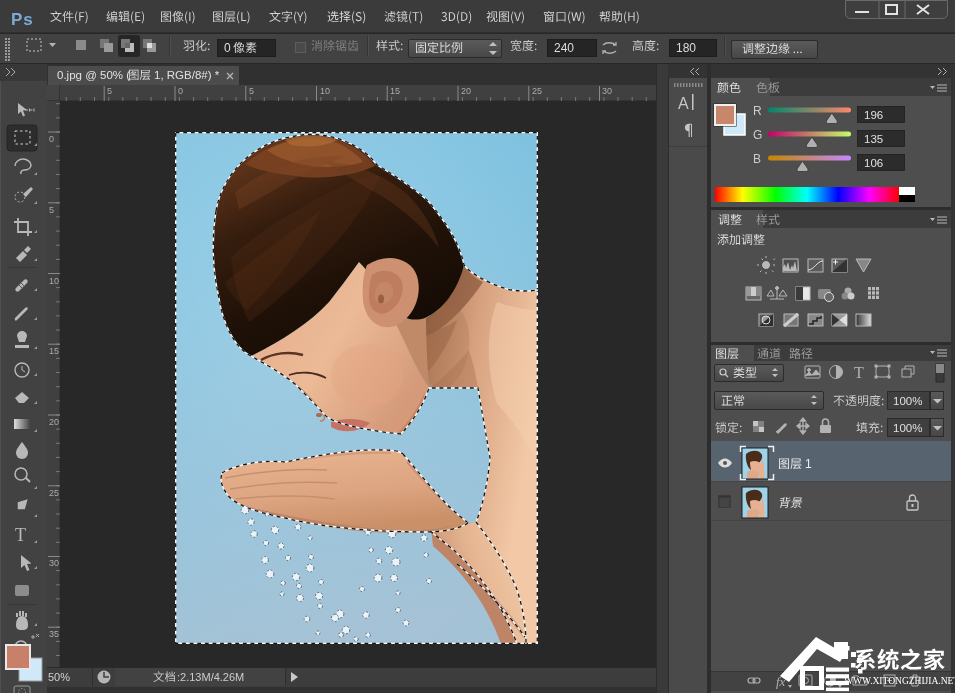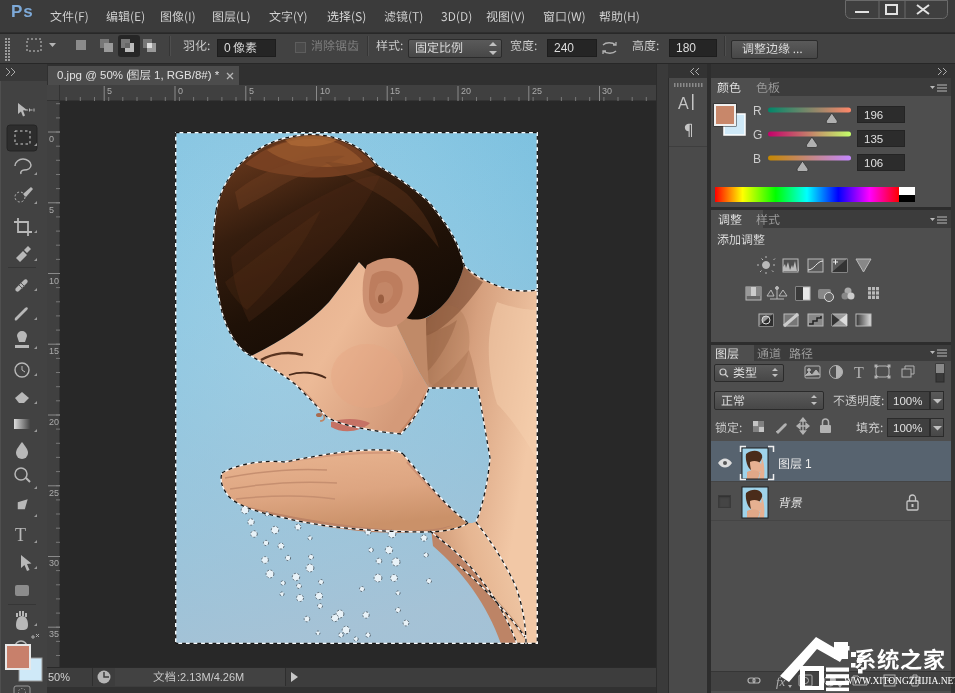--- a/index.html
+++ b/index.html
@@ -16,21 +16,21 @@
 <div style="position:absolute;left:61px;top:102px;width:595px;height:565px;background:#282828"></div>
 <div style="position:absolute;left:47px;top:667px;width:609px;height:20px;background:#3d3d3d;border-top:1px solid #2a2a2a"></div>
 <div style="position:absolute;left:47px;top:687px;width:908px;height:6px;background:#313131"></div>
 <div style="position:absolute;left:656px;top:64px;width:12px;height:629px;background:#3a3a3a;border-left:1px solid #2c2c2c"></div>
 <div style="position:absolute;left:668px;top:64px;width:39px;height:629px;background:#4a4a4a;border-left:1px solid #2c2c2c"></div>
 <div style="position:absolute;left:668px;top:64px;width:39px;height:14px;background:#333333"></div>
 <div style="position:absolute;left:707px;top:64px;width:4px;height:629px;background:#2d2d2d"></div>
 <div style="position:absolute;left:711px;top:64px;width:240px;height:629px;background:#4e4e4e"></div>
 <div style="position:absolute;left:711px;top:64px;width:240px;height:14px;background:#333333"></div>
 <div style="position:absolute;left:951px;top:64px;width:4px;height:629px;background:#333333"></div>
-<div style="position:absolute;left:11px;top:2px;font:bold 17px 'Liberation Sans',sans-serif;color:#7da9d8;letter-spacing:1px">Ps</div>
+<div style="position:absolute;left:11px;top:10px;font:bold 17px 'Liberation Sans',sans-serif;color:#7da9d8;letter-spacing:1px">Ps</div>
 <div style="position:absolute;left:217px;top:39px;width:59px;height:18px;background:#252525;border:1px solid #1d1d1d"></div>
 <div style="position:absolute;left:295px;top:42px;width:11px;height:11px;background:#4a4a4a;border:1px solid #5d5d5d"></div>
 <div style="position:absolute;left:408px;top:39px;width:94px;height:19px;background:linear-gradient(#5a5a5a,#474747);border:1px solid #2b2b2b;border-radius:2px"></div>
 <div style="position:absolute;left:547px;top:39px;width:50px;height:18px;background:#252525;border:1px solid #1d1d1d"></div>
 <div style="position:absolute;left:669px;top:39px;width:48px;height:18px;background:#252525;border:1px solid #1d1d1d"></div>
 <div style="position:absolute;left:731px;top:40px;width:87px;height:19px;background:linear-gradient(#5a5a5a,#474747);border:1px solid #2b2b2b;border-radius:2px"></div>
 <div style="position:absolute;left:711px;top:78px;width:240px;height:18px;background:#3c3c3c"></div>
 <div style="position:absolute;left:711px;top:78px;width:59px;height:18px;background:#4e4e4e"></div>
 <div style="position:absolute;left:857px;top:106px;width:48px;height:17px;background:#2c2c2c;border:1px solid #242424"></div>
 <div style="position:absolute;left:857px;top:130px;width:48px;height:17px;background:#2c2c2c;border:1px solid #242424"></div>

